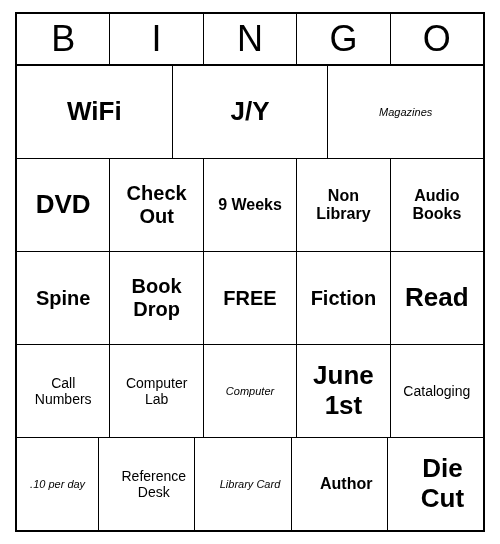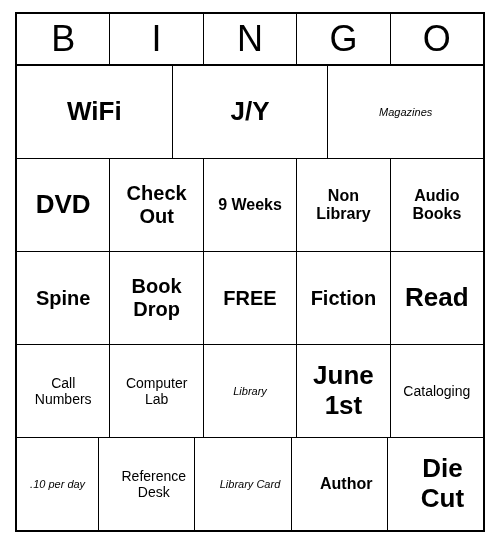--- a/index.html
+++ b/index.html
@@ -127,21 +127,21 @@
       <div class="bingo-row">
         <div class="bingo-cell size-lg">Spine</div>
         <div class="bingo-cell size-lg">Book Drop</div>
         <div class="bingo-cell size-lg">FREE</div>
         <div class="bingo-cell size-lg">Fiction</div>
         <div class="bingo-cell size-xl">Read</div>
       </div>
       <div class="bingo-row">
         <div class="bingo-cell size-xs">Call Numbers</div>
         <div class="bingo-cell size-xs">Computer Lab</div>
-        <div class="bingo-cell size-sm">Library</div>
+        <div class="bingo-cell size-sm">Computer</div>
         <div class="bingo-cell size-xl">June 1st</div>
         <div class="bingo-cell size-xs">Cataloging</div>
       </div>
       <div class="bingo-row">
         <div class="bingo-cell size-sm">.10 per day</div>
         <div class="bingo-cell size-xs">Reference Desk</div>
         <div class="bingo-cell size-sm">Library Card</div>
         <div class="bingo-cell size-md">Author</div>
         <div class="bingo-cell size-xl">Die Cut</div>
       </div>

